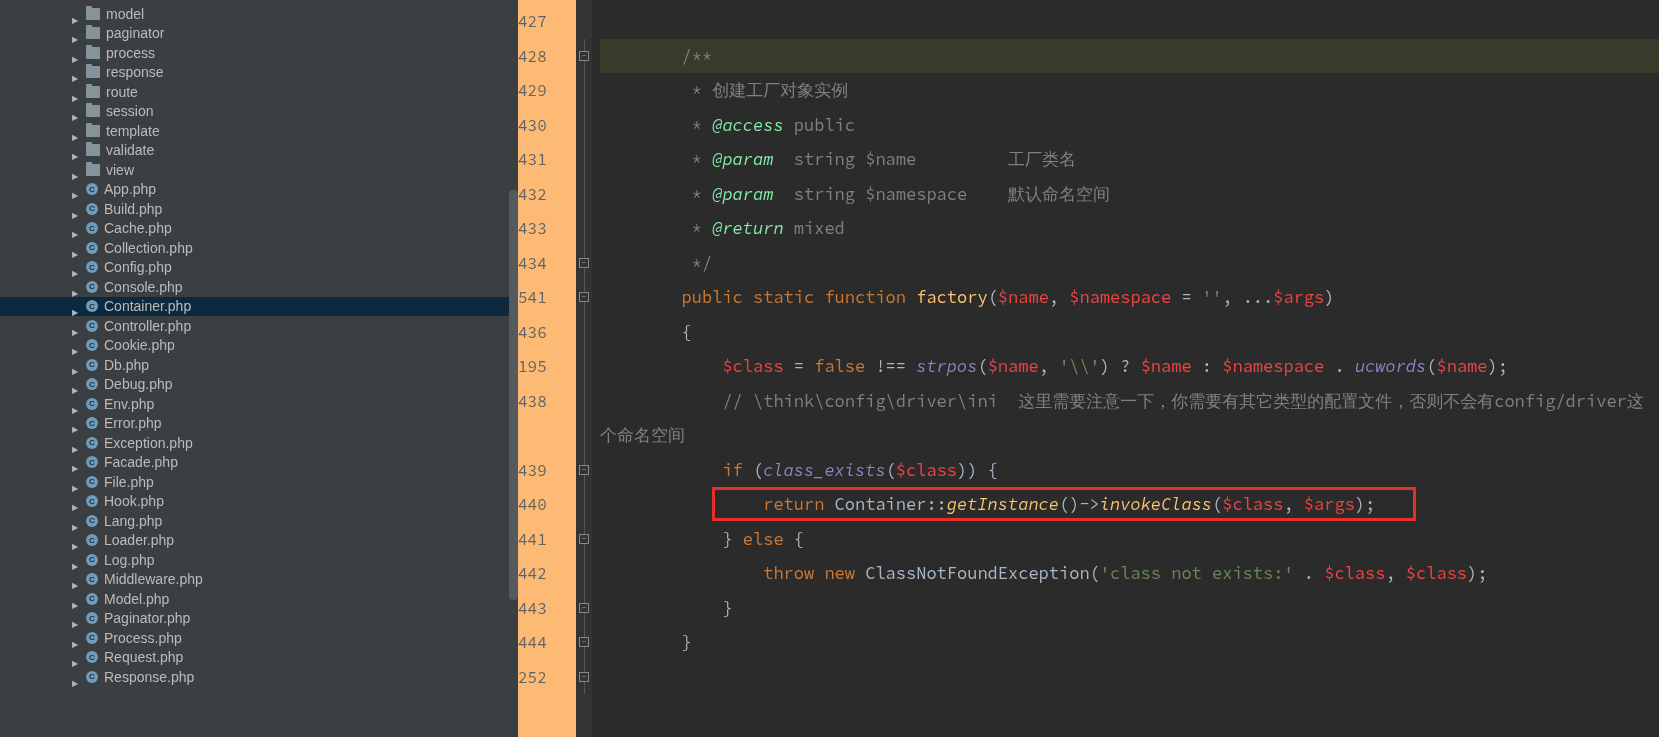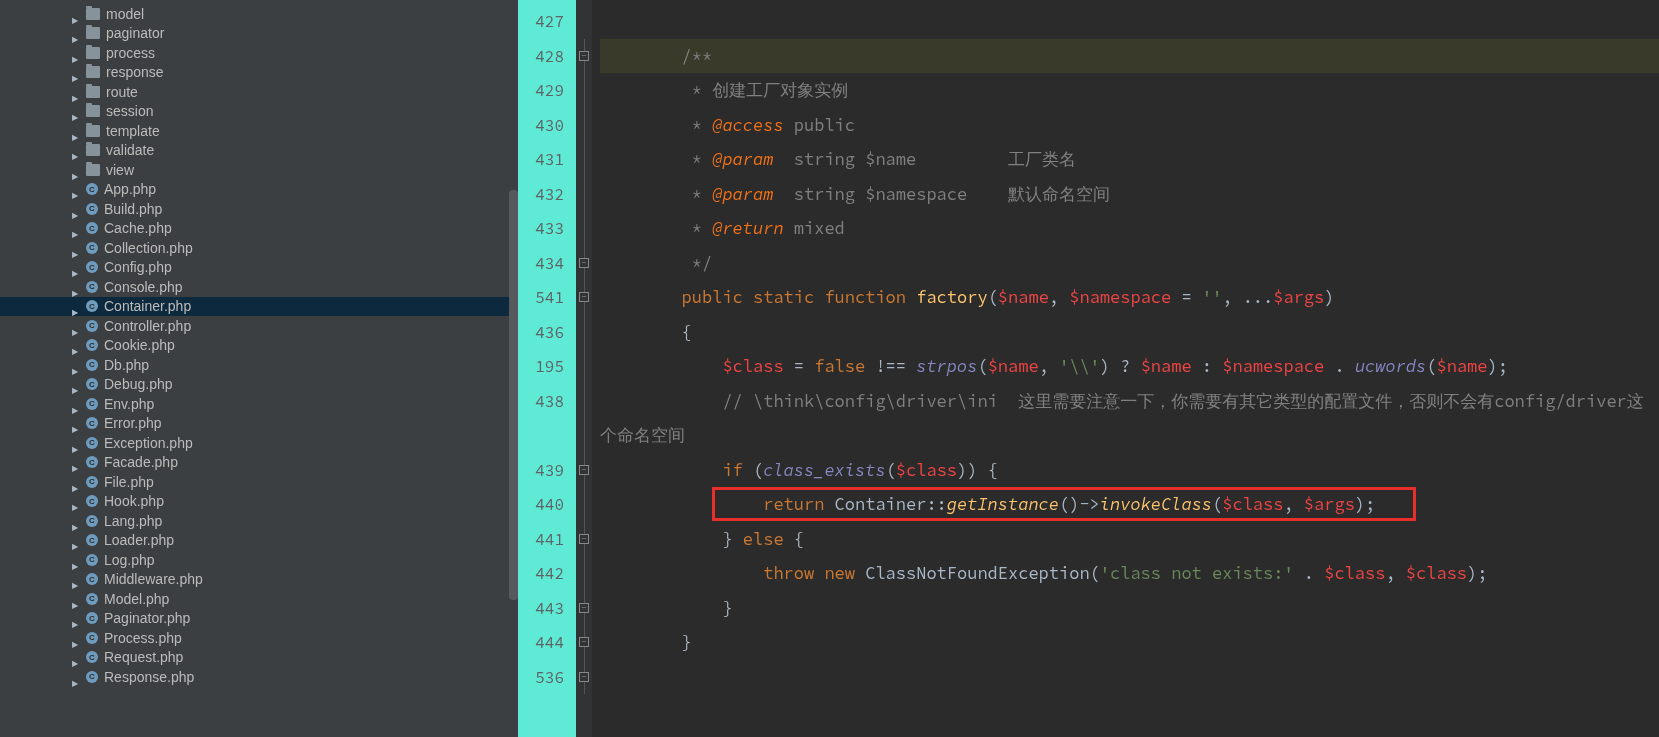--- a/index.html
+++ b/index.html
@@ -12,35 +12,35 @@
 .tree-item.selected { background:#0d293e; }
 .arrow { width:8px; height:8px; margin-right:6px; display:inline-block; }
 .arrow::before { content:"▶"; font-size:8px; color:#a9b7c6; }
 .folder-icon { width:14px; height:12px; background:#87939a; margin-right:6px; border-radius:1px; position:relative; display:inline-block; }
 .folder-icon::before { content:""; position:absolute; top:-2px; left:0; width:6px; height:2px; background:#87939a; border-radius:1px 1px 0 0; }
 .file-icon { width:12px; height:12px; border-radius:50%; margin-right:6px; display:inline-flex; align-items:center; justify-content:center; font-size:8px; font-weight:bold; color:#2b2b2b; }
 .file-icon.c { background:#6e9cbe; }
 .tree-label { color:#bbbbbb; }
 
 .editor { flex:1; display:flex; background:#2b2b2b; font-family:"Source Code Pro","Consolas",monospace; }
-.gutter { width:58px; background:#5eead4; text-align:right; padding-right:12px; padding-top:4px; }
+.gutter { width:58px; background:#fdba74; padding-right:12px; padding-top:4px; }
 .line-num { height:34.5px; line-height:34.5px; color:#606366; font-size:16px; }
 .fold-col { width:16px; background:#313335; padding-top:4px; }
 .fold-cell { height:34.5px; display:flex; align-items:center; justify-content:center; position:relative; }
 .fold-line { position:absolute; top:0; bottom:0; left:50%; width:1px; background:#555; }
 .fold-mark { width:10px; height:10px; border:1px solid #888; background:#313335; z-index:1; position:relative; display:flex; align-items:center; justify-content:center; }
 .fold-mark::before { content:"−"; font-size:10px; color:#888; line-height:1; }
 
 .code { flex:1; padding-top:4px; padding-left:8px; font-size:17px; }
 .code-line { height:34.5px; line-height:34.5px; white-space:pre; position:relative; font-family:"Source Code Pro","Consolas",monospace; }
 .code-line.hl { background:#3a3a2b; }
 .redbox { position:absolute; border:3px solid #e7302a; pointer-events:none; }
 
 .c-comment { color:#808080; }
-.c-dtag { color:#f97316; font-style:italic; }
+.c-dtag { color:#86efac; font-style:italic; }
 .c-kw { color:#cc7832; }
 .c-fn { color:#ffc66d; }
 .c-var { color:#ef4444; }
 .c-str { color:#6a8759; }
 .c-builtin { color:#8888c6; font-style:italic; }
 .c-call { color:#ffc66d;font-style:italic; }
 .c-txt { color:#a9b7c6; }
 .c-const { color:#cc7832; }
 </style>
 </head>
@@ -240,21 +240,21 @@
         <div class="line-num">541</div>
         <div class="line-num">436</div>
         <div class="line-num">195</div>
         <div class="line-num" style="height: 69px;">438</div>
         <div class="line-num">439</div>
         <div class="line-num">440</div>
         <div class="line-num">441</div>
         <div class="line-num">442</div>
         <div class="line-num">443</div>
         <div class="line-num">444</div>
-        <div class="line-num">536</div>
+        <div class="line-num">252</div>
       </div>
     <div class="fold-col" id="foldcol">
         <div class="fold-cell"></div>
         <div class="fold-cell">
           <div class="fold-line"></div>
           <div class="fold-mark"></div>
         </div>
         <div class="fold-cell">
           <div class="fold-line"></div>
         </div>

